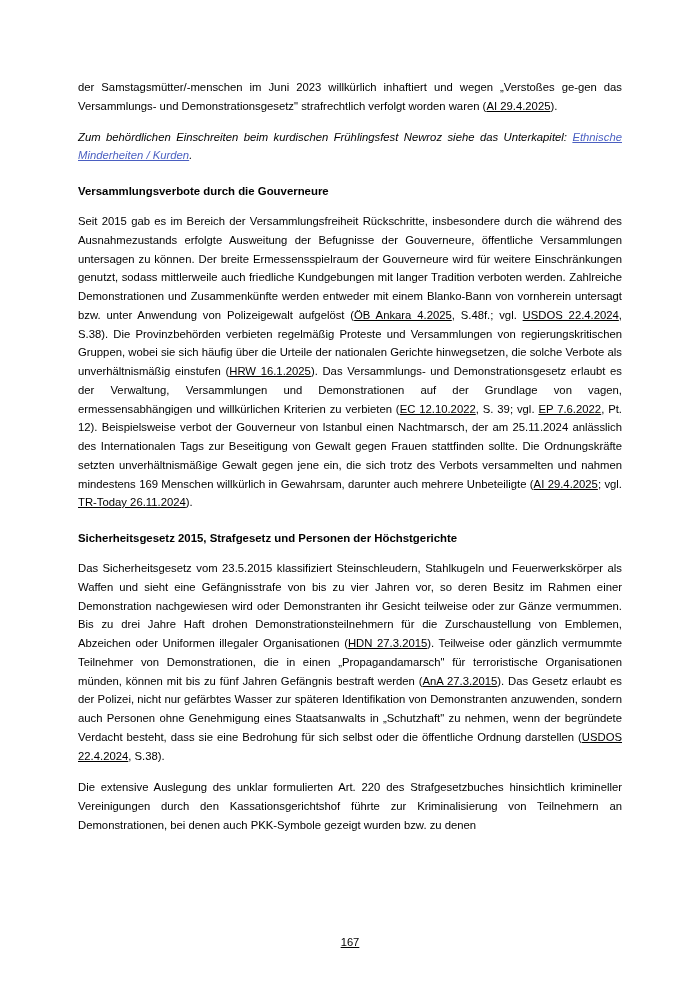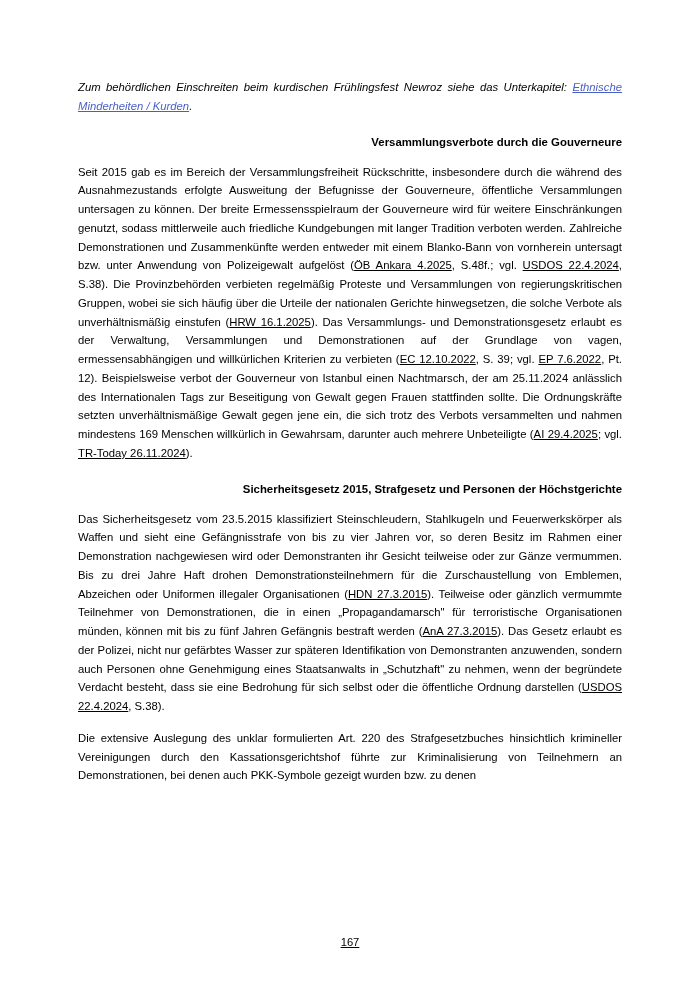--- a/index.html
+++ b/index.html
@@ -45,38 +45,41 @@
   }
   .src {
     text-decoration: underline;
     text-decoration-color: #000;
   }
   h3.heading {
     font-size: 11.4px;
     font-weight: bold;
     margin: 18px 0 12px 0;
     line-height: 1.5;
-    text-align: right;
+    text-align: left;
   }
   .pagenum {
     position: absolute;
     bottom: 42px;
     left: 0;
     width: 700px;
     text-align: center;
     font-size: 11.2px;
     text-decoration: underline;
   }
 </style>
 </head>
 <body>
 
 <div class="page">
   <div class="content">
 
+    <p class="tight">
+      <span>der Samstagsmütter/-menschen im Juni 2023 willkürlich inhaftiert und wegen „Verstoßes ge-gen das Versammlungs- und Demonstrationsgesetz" strafrechtlich verfolgt worden waren (</span><span class="src">AI 29.4.2025</span><span>).</span>
+    </p>
 
     <p class="italic-note">
       <span>Zum behördlichen Einschreiten beim kurdischen Frühlingsfest Newroz siehe das Unterkapitel: </span><span class="xref">Ethnische Minderheiten / Kurden</span><span>.</span>
     </p>
 
     <h3 class="heading">Versammlungsverbote durch die Gouverneure</h3>
 
     <p>
       <span>Seit 2015 gab es im Bereich der Versammlungsfreiheit Rückschritte, insbesondere durch die während des Ausnahmezustands erfolgte Ausweitung der Befugnisse der Gouverneure, öffentliche Versammlungen untersagen zu können. Der breite Ermessensspielraum der Gouverneure wird für weitere Einschränkungen genutzt, sodass mittlerweile auch friedliche Kundgebungen mit langer Tradition verboten werden. Zahlreiche Demonstrationen und Zusammenkünfte werden entweder mit einem Blanko-Bann von vornherein untersagt bzw. unter Anwendung von Polizeigewalt aufgelöst (</span><span class="src">ÖB Ankara 4.2025</span><span>, S.48f.; vgl. </span><span class="src">USDOS 22.4.2024</span><span>, S.38). Die Provinzbehörden verbieten regelmäßig Proteste und Versammlungen von regierungskritischen Gruppen, wobei sie sich häufig über die Urteile der nationalen Gerichte hinwegsetzen, die solche Verbote als unverhältnismäßig einstufen (</span><span class="src">HRW 16.1.2025</span><span>). Das Versammlungs- und Demonstrationsgesetz erlaubt es der Verwaltung, Versammlungen und Demonstrationen auf der Grundlage von vagen, ermessensabhängigen und willkürlichen Kriterien zu verbieten (</span><span class="src">EC 12.10.2022</span><span>, S. 39; vgl. </span><span class="src">EP 7.6.2022</span><span>, Pt. 12). Beispielsweise verbot der Gouverneur von Istanbul einen Nachtmarsch, der am 25.11.2024 anlässlich des Internationalen Tags zur Beseitigung von Gewalt gegen Frauen stattfinden sollte. Die Ordnungskräfte setzten unverhältnismäßige Gewalt gegen jene ein, die sich trotz des Verbots versammelten und nahmen mindestens 169 Menschen willkürlich in Gewahrsam, darunter auch mehrere Unbeteiligte (</span><span class="src">AI 29.4.2025</span><span>; vgl. </span><span class="src">TR-Today 26.11.2024</span><span>).</span>
     </p>

